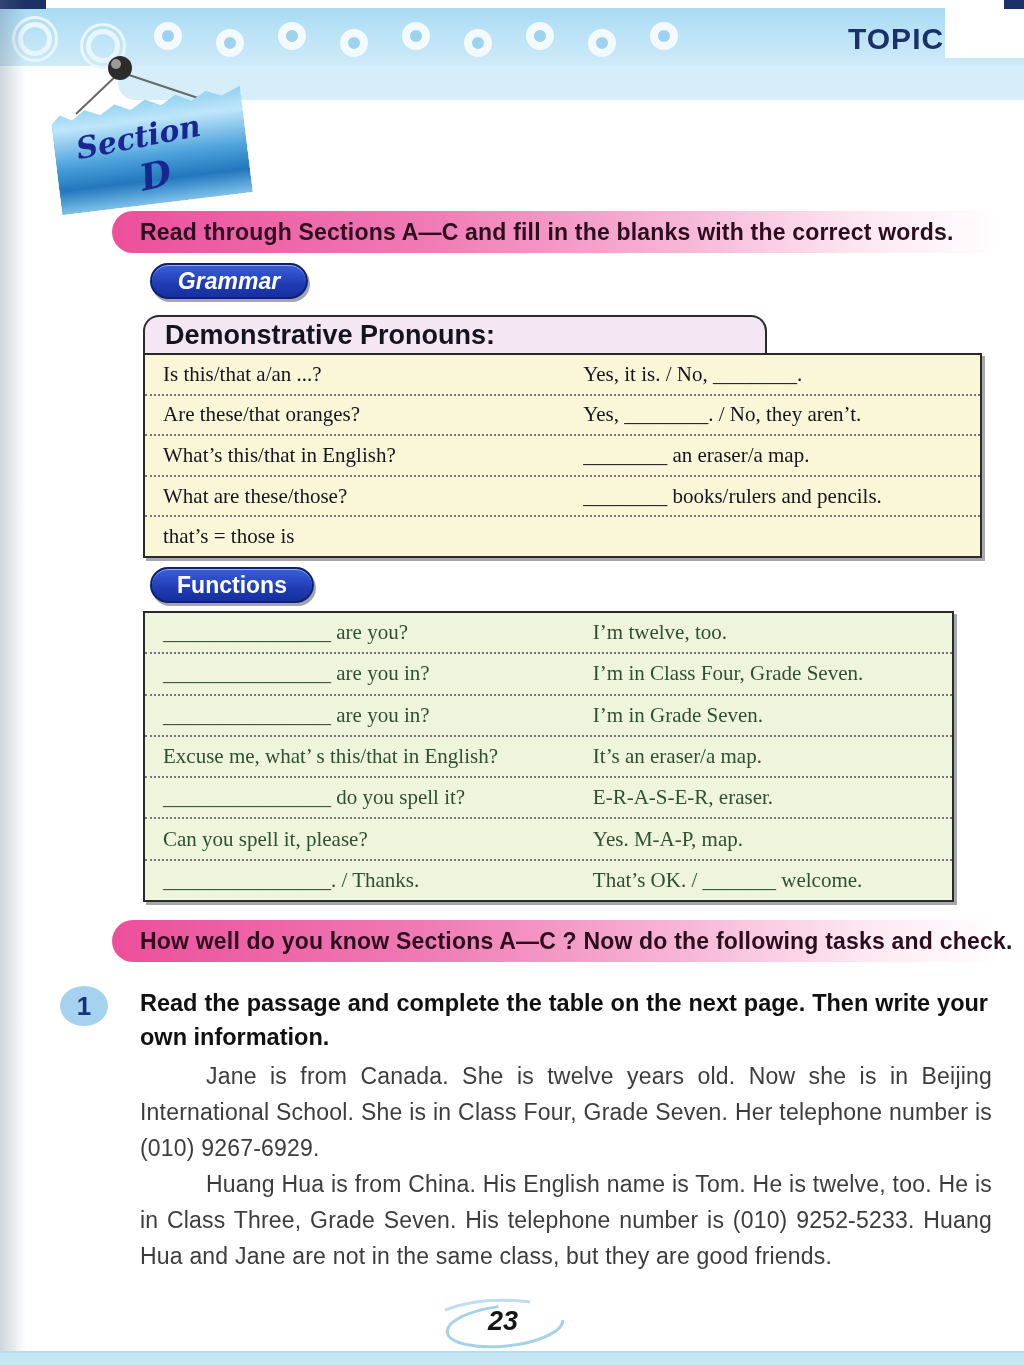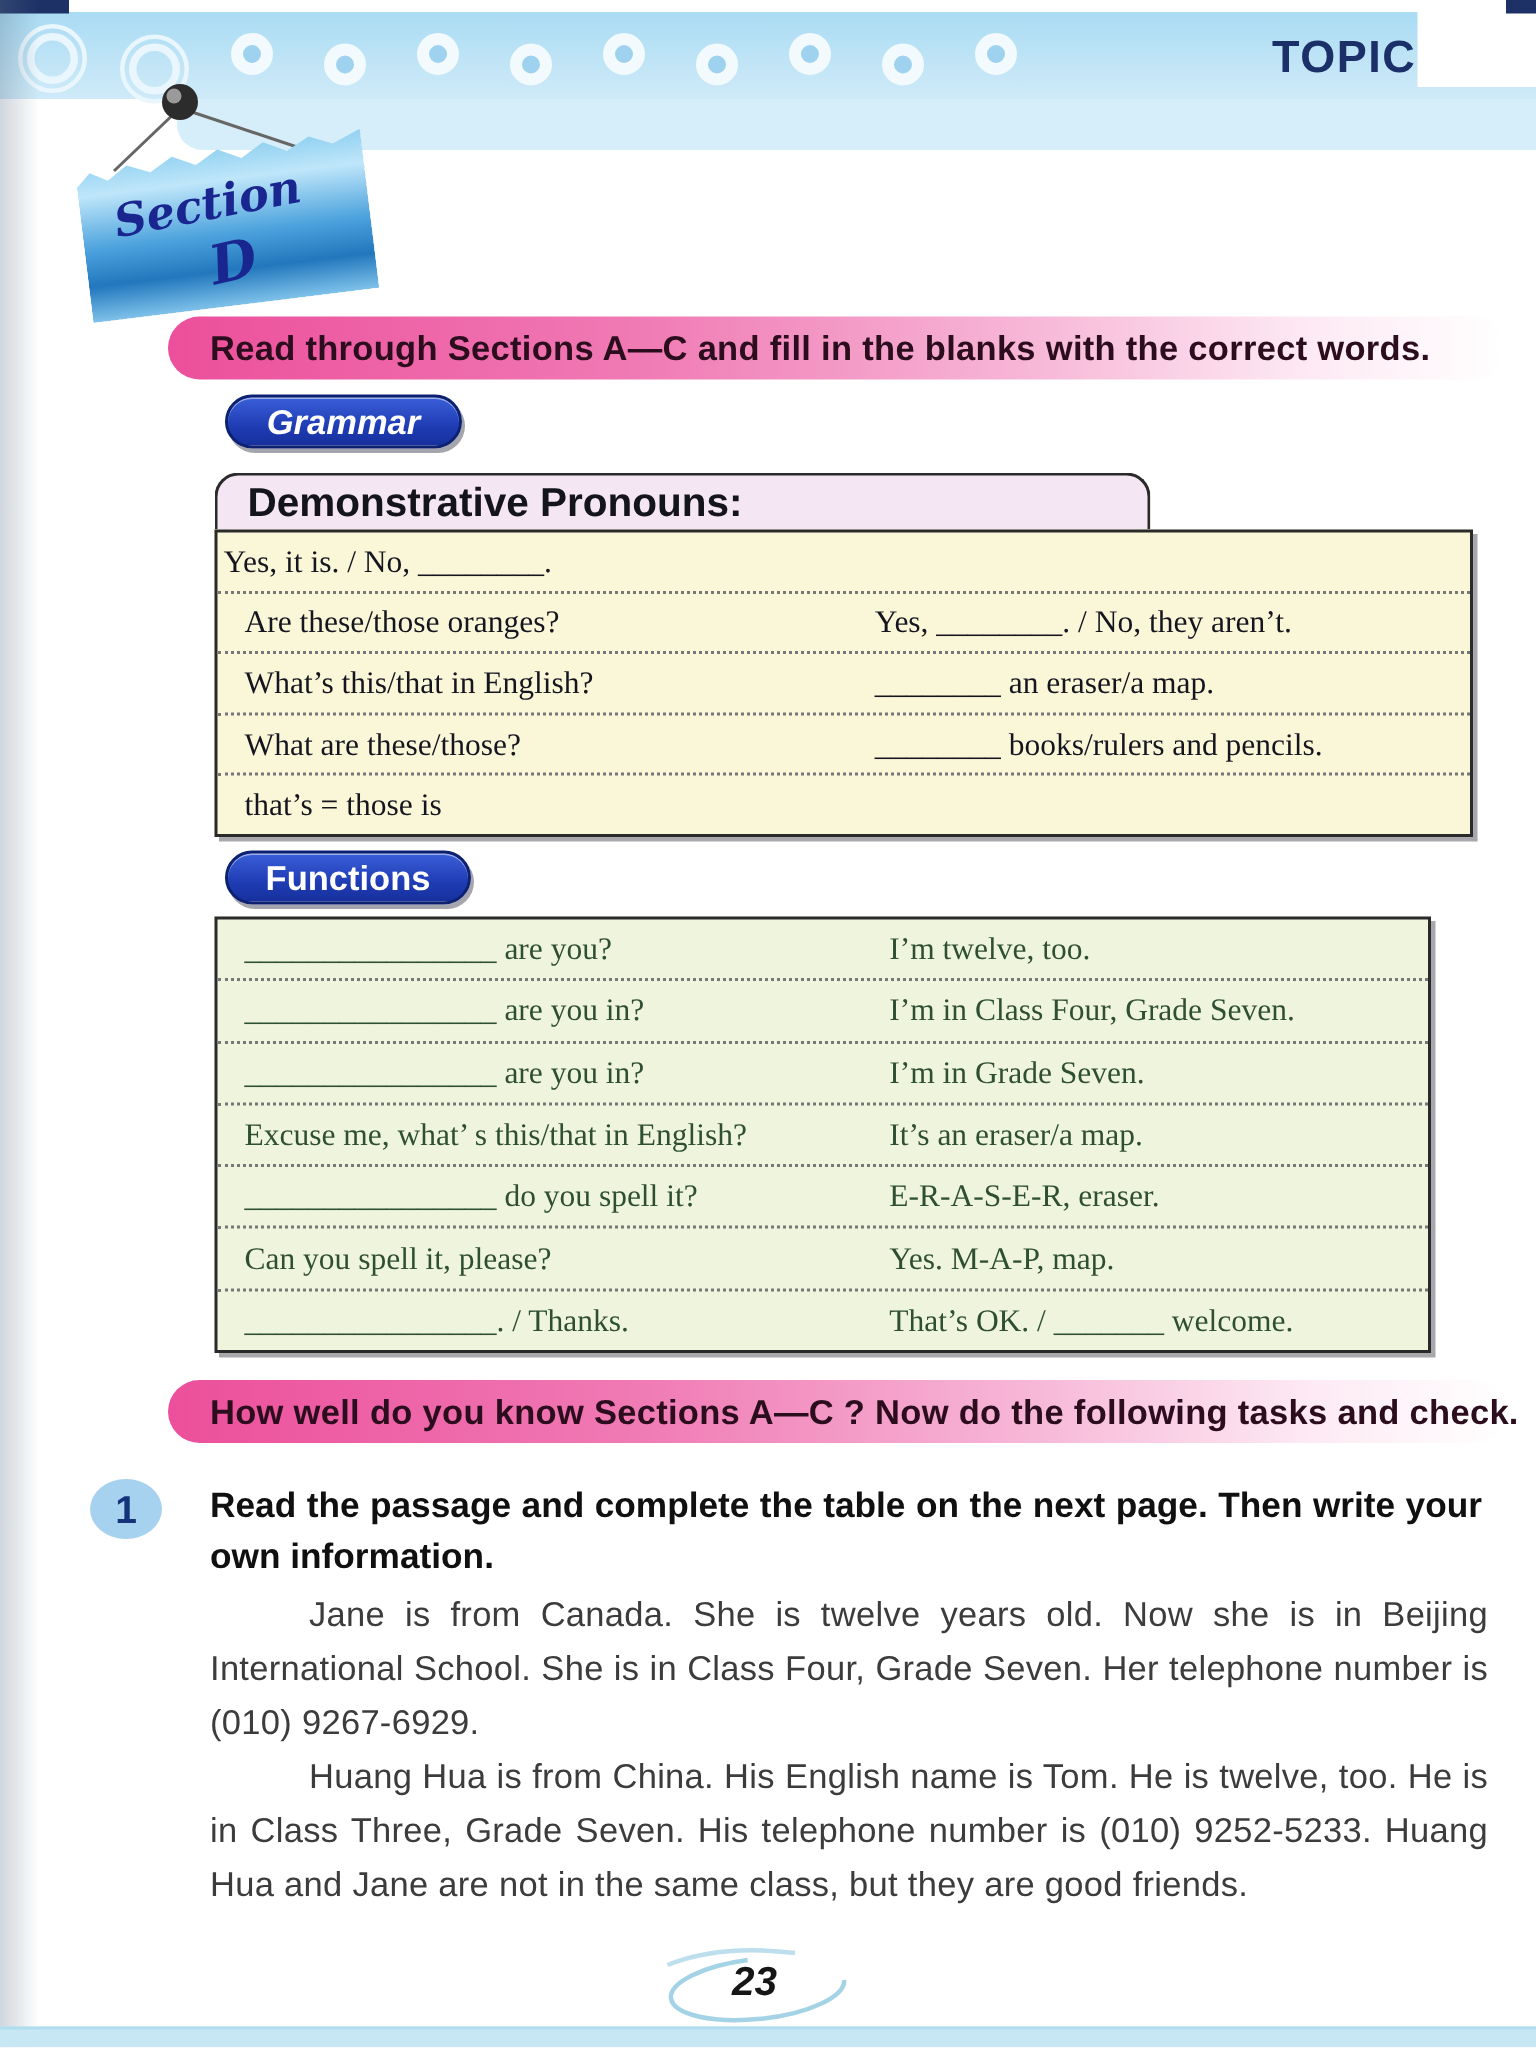--- a/index.html
+++ b/index.html
@@ -127,24 +127,25 @@
 
   <div class="pink-banner pb1">Read through Sections A—C and fill in the blanks with the correct words.</div>
 
   <div class="pill-btn grammar-btn">Grammar</div>
   <div class="gtable-header">
     <span>Demonstrative Pronouns:</span>
     <span class="it">this/that/these/those</span>
   </div>
   <div class="table gtable">
     <div class="trow">
+      <div class="cell-l">Is this/that a/an ...?</div>
       <div class="cell-r">Yes, it is. / No, ________.</div>
     </div>
     <div class="trow">
-      <div class="cell-l">Are these/those oranges?</div>
+      <div class="cell-l">Are these/that oranges?</div>
       <div class="cell-r">Yes, ________. / No, they aren’t.</div>
     </div>
     <div class="trow">
       <div class="cell-l">What’s this/that in English?</div>
       <div class="cell-r">________ an eraser/a map.</div>
     </div>
     <div class="trow">
       <div class="cell-l">What are these/those?</div>
       <div class="cell-r">________ books/rulers and pencils.</div>
     </div>

